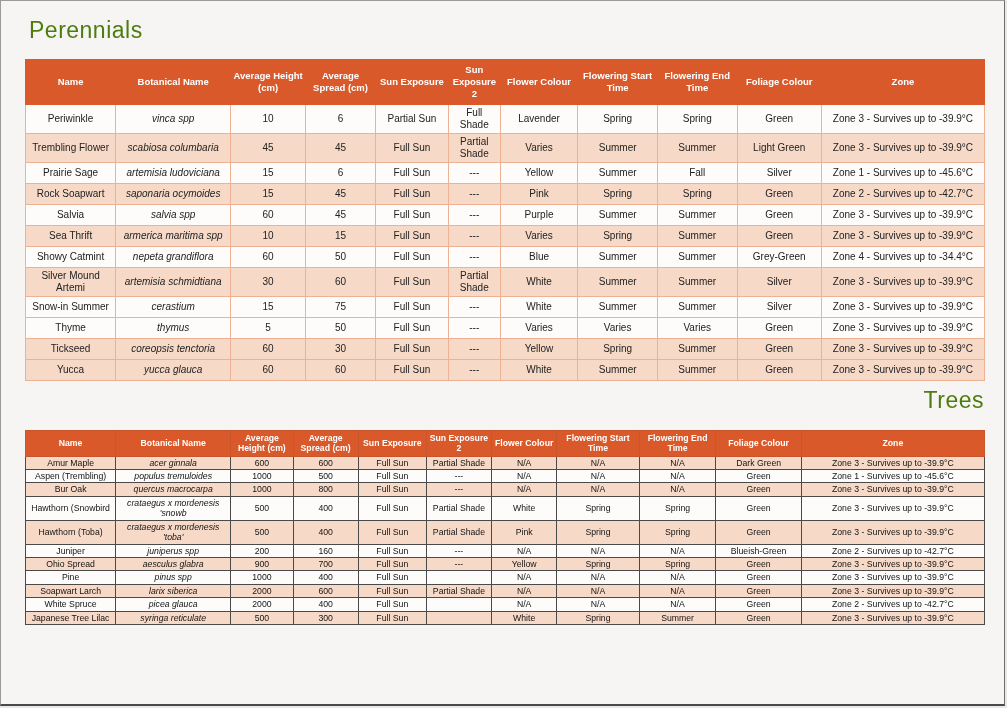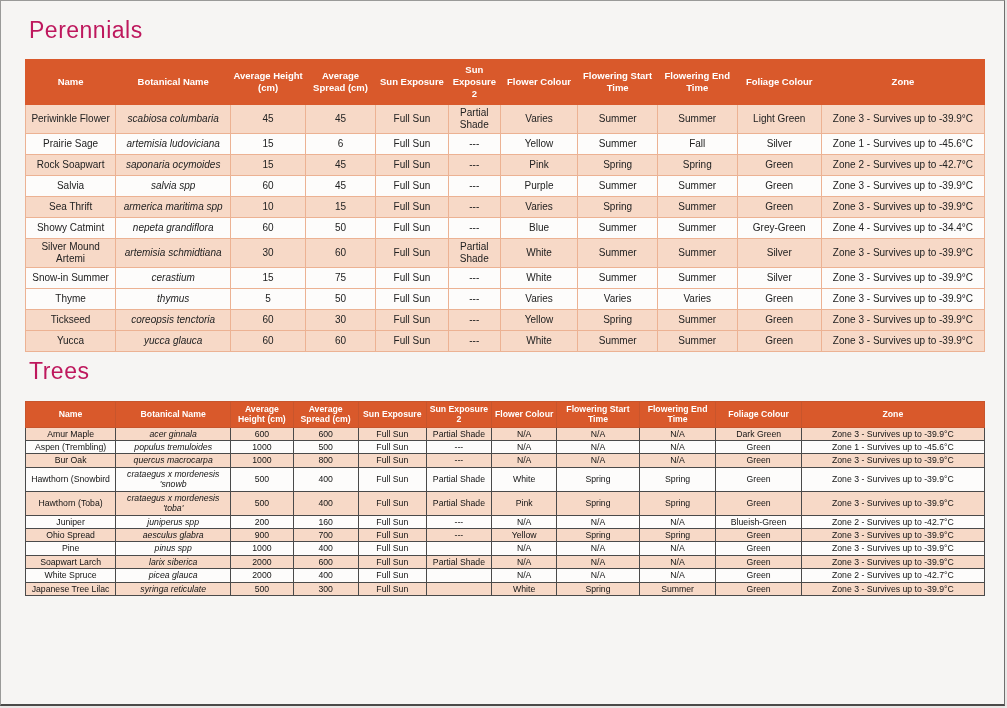--- a/index.html
+++ b/index.html
@@ -9,21 +9,21 @@
     background:#f6f5f3;
     border:1px solid #9a9a98;
     border-bottom:2px solid #4a4a48;
     border-right:1px solid #6f6f6d;
     box-sizing:border-box;
     padding:10px 20px 0 24px;
     overflow:hidden;
   }
   h1.section-title{
     font-weight:400;
-    color:#be185d;
+    color:#4d7c0f;
     font-size:23px;
     letter-spacing:.5px;
     margin:6px 0 0 4px;
   }
   table.tbl{
     width:960px;
     border-collapse:collapse;
     table-layout:fixed;
     background:#fdfcfb;
   }
@@ -64,21 +64,21 @@
     font-size:8.7px;
     color:#141414;
     text-align:center;
     padding:1px 2px;
     height:10px;
     line-height:1.2;
     border:1px solid #4a4a4a;
   }
   table.trees tbody tr.alt td{background:#f7d9c7;}
   .botanical{font-style:italic;}
-  .gap-trees{margin-top:34px;}
+  .gap-trees{margin-top:34px;text-align:right;}
 </style>
 </head>
 <body>
 
 <div class="page">
 
   <h1 class="section-title">Perennials</h1>
 
   <table class="tbl perennials">
       <colgroup>
@@ -103,22 +103,35 @@
           <th>Sun Exposure</th>
           <th>Sun Exposure 2</th>
           <th>Flower Colour</th>
           <th>Flowering Start Time</th>
           <th>Flowering End Time</th>
           <th>Foliage Colour</th>
           <th>Zone</th>
         </tr>
       </thead>
       <tbody>
-        <tr class="alt">
-          <td>Periwinkle Flower</td>
+        <tr>
+          <td>Periwinkle</td>
+          <td class="botanical">vinca spp</td>
+          <td>10</td>
+          <td>6</td>
+          <td>Partial Sun</td>
+          <td>Full Shade</td>
+          <td>Lavender</td>
+          <td>Spring</td>
+          <td>Spring</td>
+          <td>Green</td>
+          <td>Zone 3 - Survives up to -39.9°C</td>
+        </tr>
+        <tr class="alt">
+          <td>Trembling Flower</td>
           <td class="botanical">scabiosa columbaria</td>
           <td>45</td>
           <td>45</td>
           <td>Full Sun</td>
           <td>Partial Shade</td>
           <td>Varies</td>
           <td>Summer</td>
           <td>Summer</td>
           <td>Light Green</td>
           <td>Zone 3 - Survives up to -39.9°C</td>

